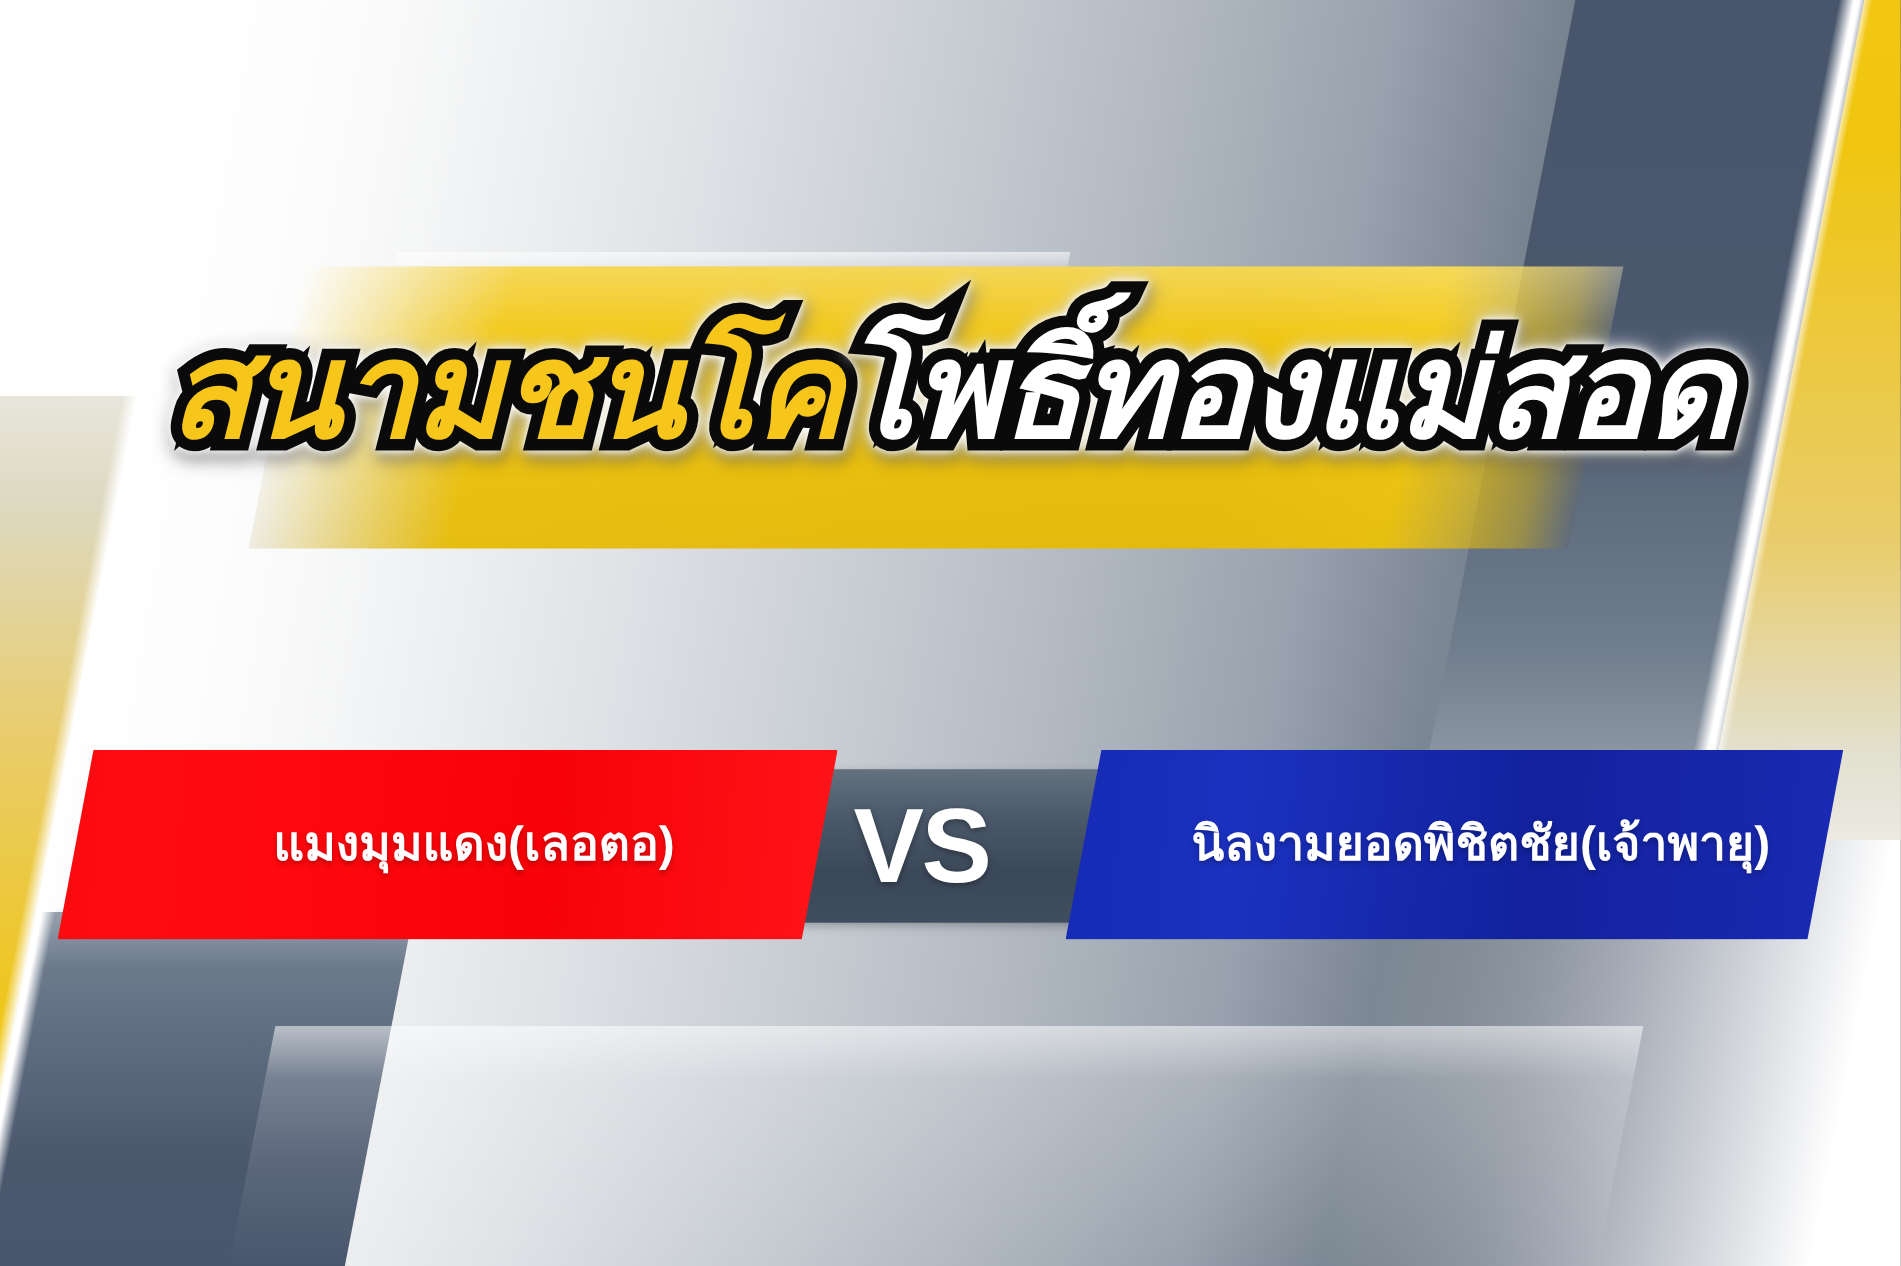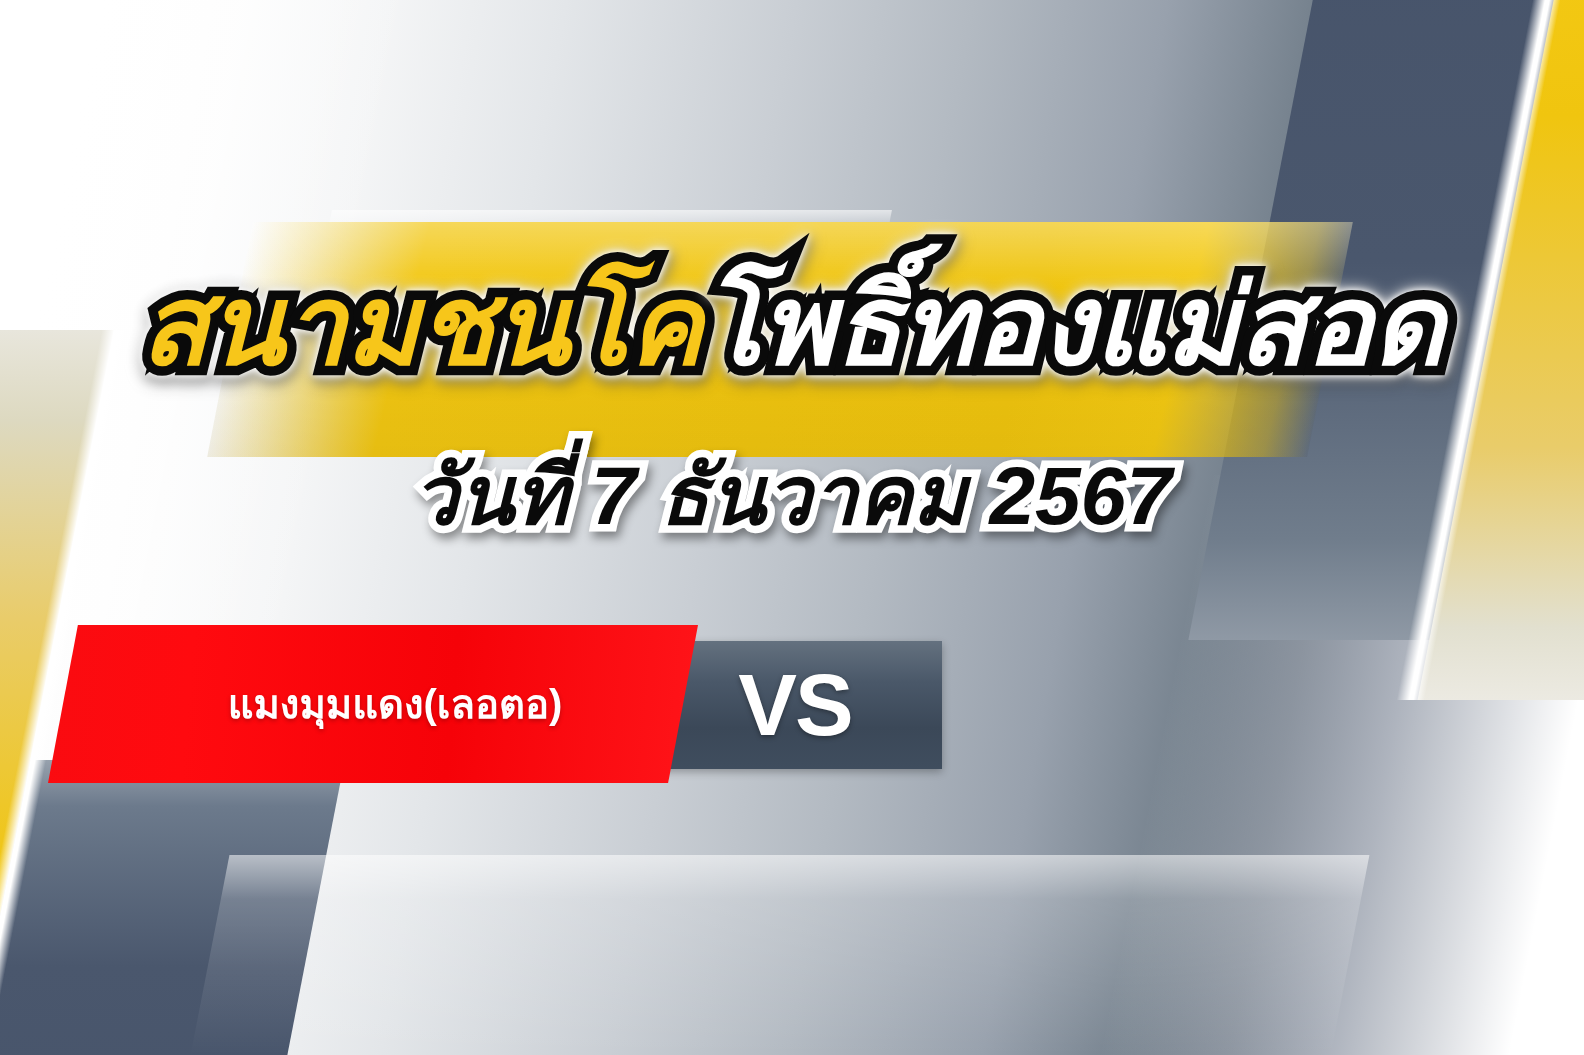--- a/index.html
+++ b/index.html
@@ -133,21 +133,21 @@
   .subline span{
     color:#0a0a0a;
     -webkit-text-stroke:15px #ffffff;
     paint-order:stroke fill;
     filter:drop-shadow(3px 6px 5px rgba(0,0,0,.40));
   }
 
   
   .vs-panel{
     position:absolute;
-    left:648px;top:641px;width:294px;height:128px;
+    left:621px;top:641px;width:294px;height:128px;
     background:linear-gradient(180deg,#5d6a7c 0%,#48566a 35%,#3c4a5e 70%,#44soup 100%);
     background:linear-gradient(180deg,#64717f 0%,#4a5869 32%,#3b4858 68%,#3f4d5e 100%);
     display:flex;align-items:center;justify-content:center;
     box-shadow:0 3px 8px rgba(0,0,0,.28);
   }
   .vs-text{
     color:#ffffff;
     font-size:88px;
     font-weight:bold;
     line-height:1;
@@ -229,28 +229,30 @@
   <div class="sep sep-l"></div>
   <div class="top-highlight"></div>
   <div class="low-highlight"></div>
 
   <div class="title-band"></div>
 
   <div class="headline">
     <span class="hl-yellow">สนามชนโค</span><span class="hl-white">โพธิ์ทองแม่สอด</span>
   </div>
 
-  <div class="subline">
-    <span>วันที่ 7 ธันวาคม 2567</span>
-  </div>
 
   <div class="vs-panel">
     <span class="vs-text">VS</span>
   </div>
 
   <div class="banner banner-red">
     <div class="glow"></div>
     <div class="shape"></div>
     <span class="label">แมงมุมแดง(เลอตอ)</span>
   </div>
 
+  <div class="banner banner-blue">
+    <div class="glow"></div>
+    <div class="shape"></div>
+    <span class="label">นิลงามยอดพิชิตชัย(เจ้าพายุ)</span>
+  </div>
 
 </div>
 
 </body></html>

